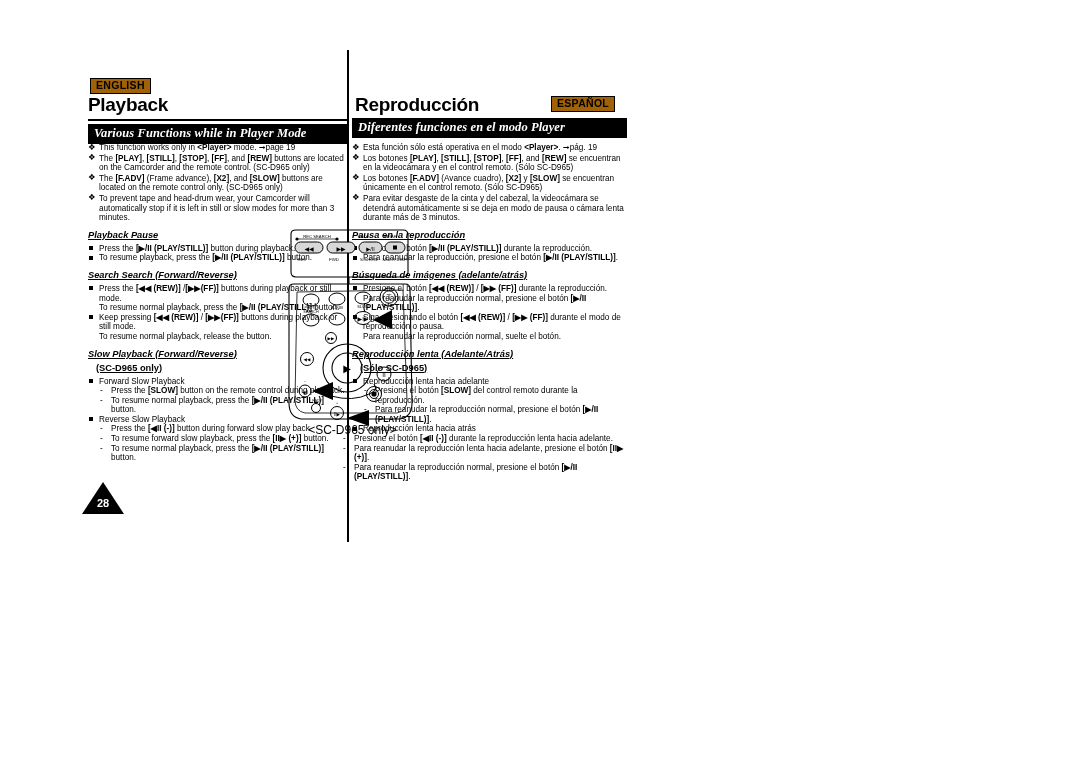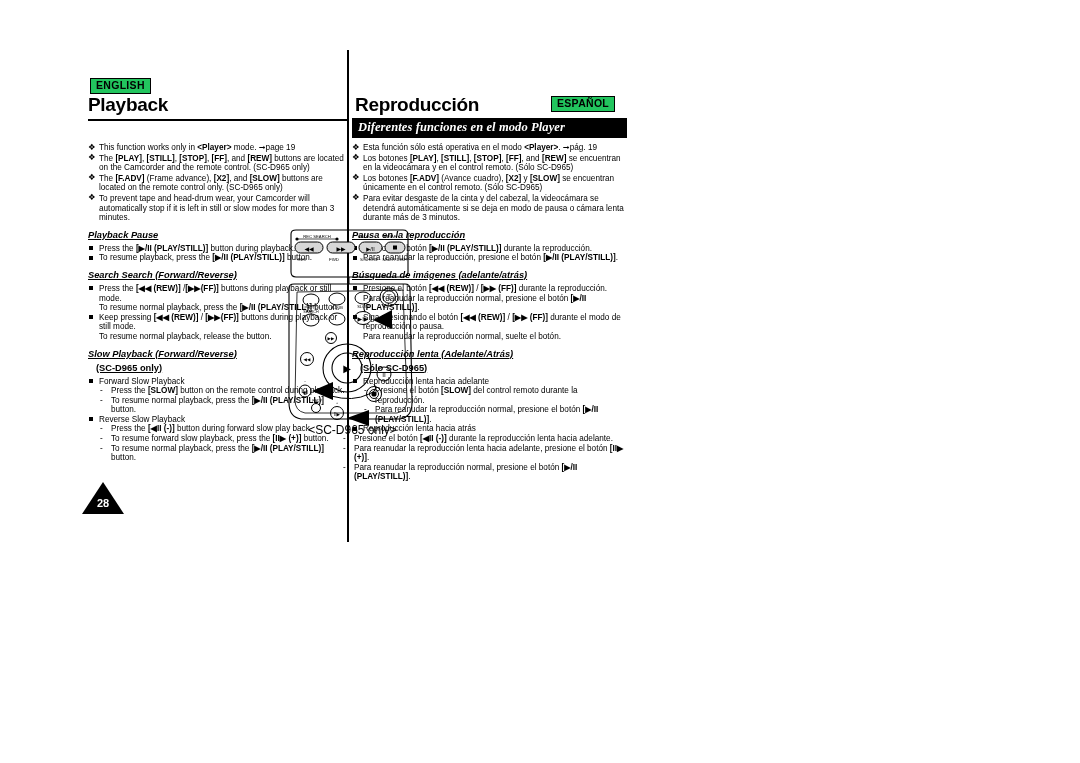--- a/index.html
+++ b/index.html
@@ -16,21 +16,21 @@
     position:absolute;left:347px;top:50px;width:1.6px;height:492px;
     background:#000;
   }
 
   
   .lang-tag{
     position:absolute;
     border:1.3px solid #000;
     font-size:10.5px;font-weight:bold;letter-spacing:.3px;
     padding:1px 5px 1.5px 5px;line-height:11px;
-    background:#22c55e;
+    background:#a16207;
   }
   #lang-en{left:90px;top:78px;}
   #lang-es{left:551px;top:96px;}
 
   
   .page-title{
     position:absolute;font-size:19px;font-weight:bold;letter-spacing:-.3px;
     line-height:20px;
   }
   #title-en{left:88px;top:95px;text-align:center;}
@@ -119,20 +119,21 @@
   <div class="divider"></div>
 
   <div class="lang-tag" id="lang-en">ENGLISH</div>
   <div class="lang-tag" id="lang-es">ESPAÑOL</div>
 
   <div class="page-title" id="title-en">Playback</div>
   <div class="page-title" id="title-es">Reproducción</div>
   <div class="title-rule" id="rule-en"></div>
   <div class="title-rule" id="rule-es"></div>
 
+  <div class="sec-bar" id="sec-en">Various Functions while in Player Mode</div>
   <div class="sec-bar" id="sec-es">Diferentes funciones en el modo Player</div>
 
   <div class="col" id="col-en">
 
     <ul class="dlist">
       <li><span class="dia">❖</span>
         This function works only in <b>&lt;Player&gt;</b> mode. ➞page 19</li>
       <li><span class="dia">❖</span>
         The <b>[PLAY]</b>, <b>[STILL]</b>, <b>[STOP]</b>, <b>[FF]</b>, and <b>[REW]</b> buttons are located on the Camcorder and the remote control. (SC-D965 only)</li>
       <li><span class="dia">❖</span>

